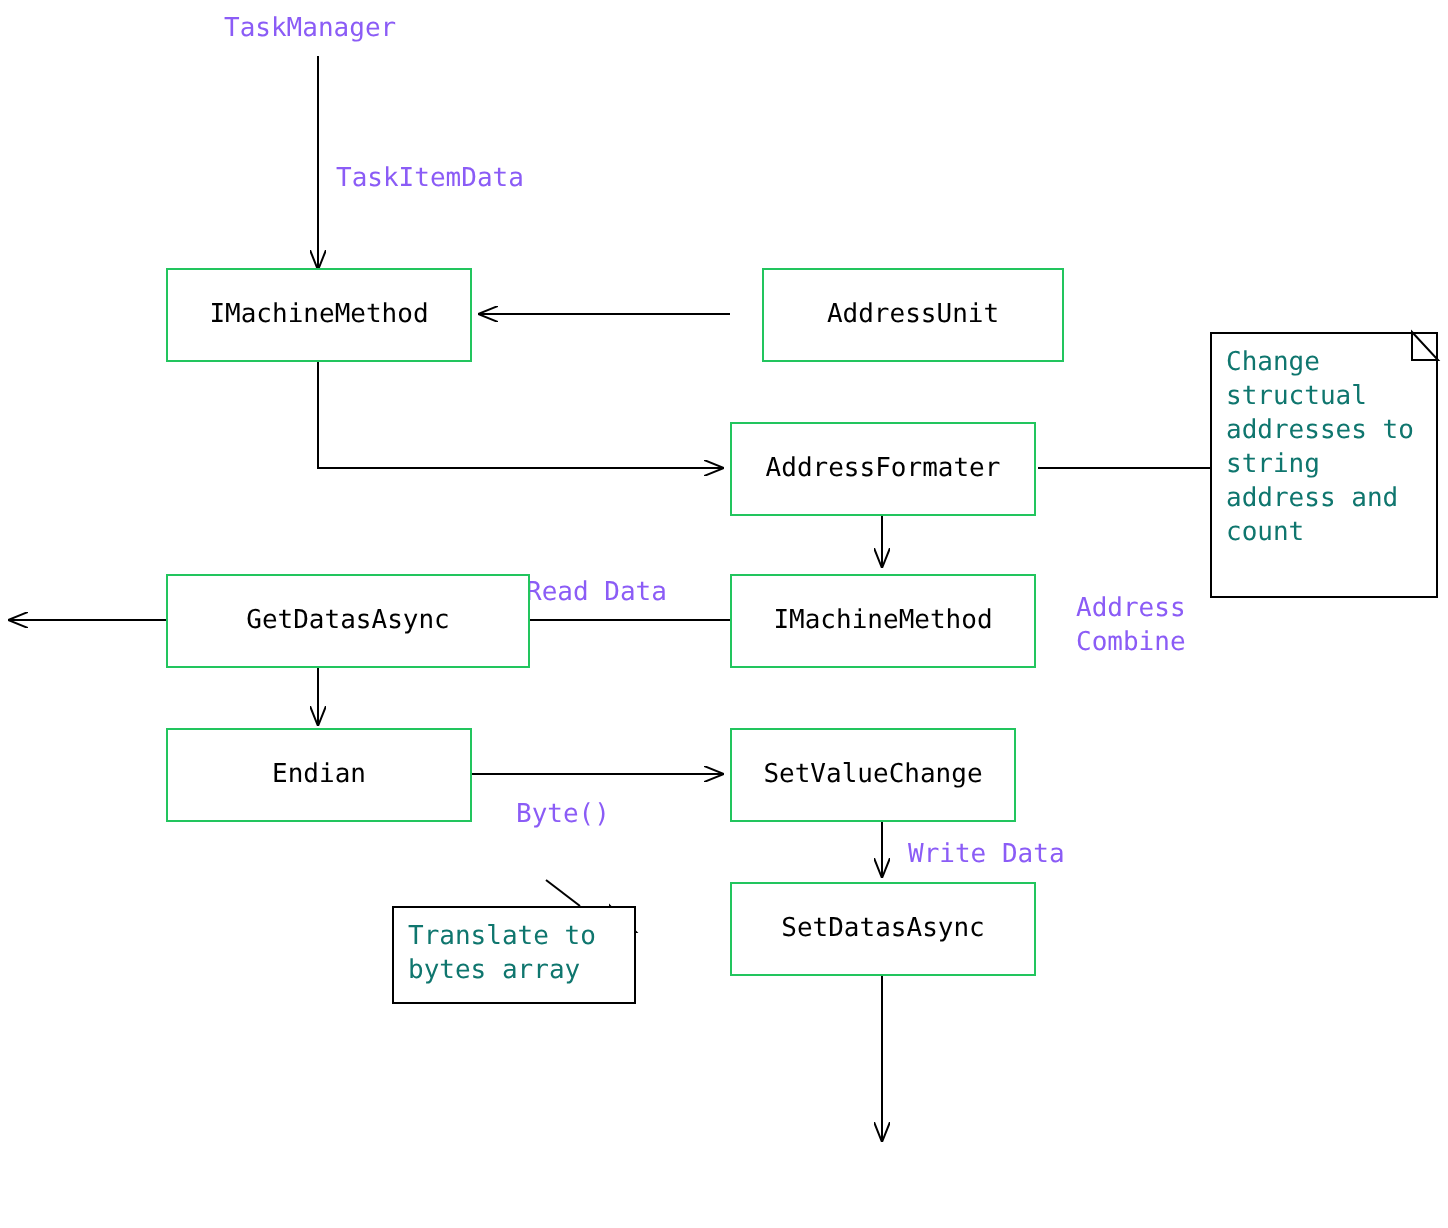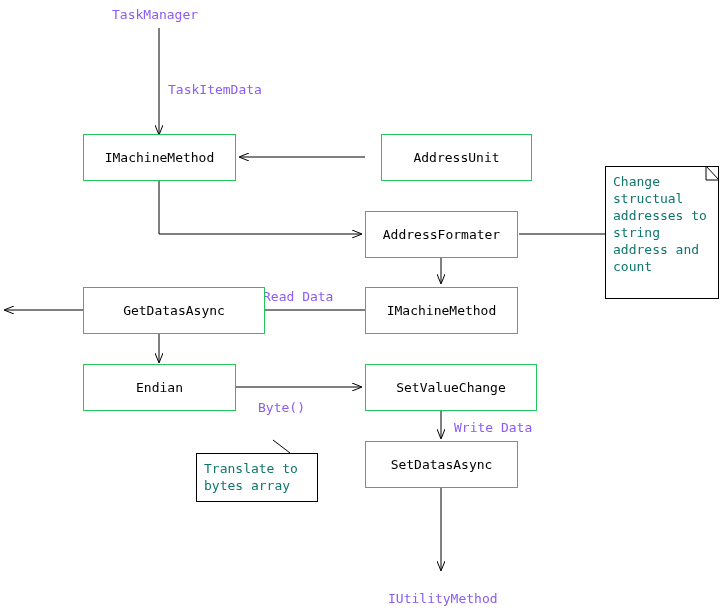--- a/index.html
+++ b/index.html
@@ -92,31 +92,32 @@
 
       <path d="M441,488 L441,570" marker-end="url(#arrow)"></path>
 
       <path d="M273,440 L290,453"></path>
     </g>
   </svg>
 
   <div class="label" style="left:112px; top:6px;">TaskManager</div>
   <div class="label" style="left:168px; top:81px;">TaskItemData</div>
   <div class="label" style="left:263px; top:288px;">Read Data</div>
+  <div class="label" style="left:538px; top:296px;">Address
+Combine</div>
   <div class="label" style="left:258px; top:399px;">Byte()</div>
   <div class="label" style="left:454px; top:419px;">Write Data</div>
-  <div class="label" style="left:388px; top:590px;">IUtilityMethod</div>
 
   <div class="node" style="left:83px; top:134px; width:153px; height:47px;">IMachineMethod</div>
   <div class="node" style="left:381px; top:134px; width:151px; height:47px;">AddressUnit</div>
   <div class="node" style="left:365px; top:211px; width:153px; height:47px;">AddressFormater</div>
   <div class="node" style="left:83px; top:287px; width:182px; height:47px;">GetDatasAsync</div>
   <div class="node" style="left:365px; top:287px; width:153px; height:47px;">IMachineMethod</div>
   <div class="node" style="left:83px; top:364px; width:153px; height:47px;">Endian</div>
-  <div class="node" style="left:365px; top:364px; width:172px; height:47px;">SetValueChange</div>
+  <div class="node" style="left:365px; top:364px; width:143px; height:47px;">SetValueChange</div>
   <div class="node" style="left:365px; top:441px; width:153px; height:47px;">SetDatasAsync</div>
 
   <div class="note" style="left:605px; top:166px; width:114px; height:133px;">Change
 structual
 addresses to
 string
 address and
 count</div>
   <svg class="layer" viewBox="0 0 724 614">
     <g stroke="#000000" stroke-width="1" fill="#ffffff">

